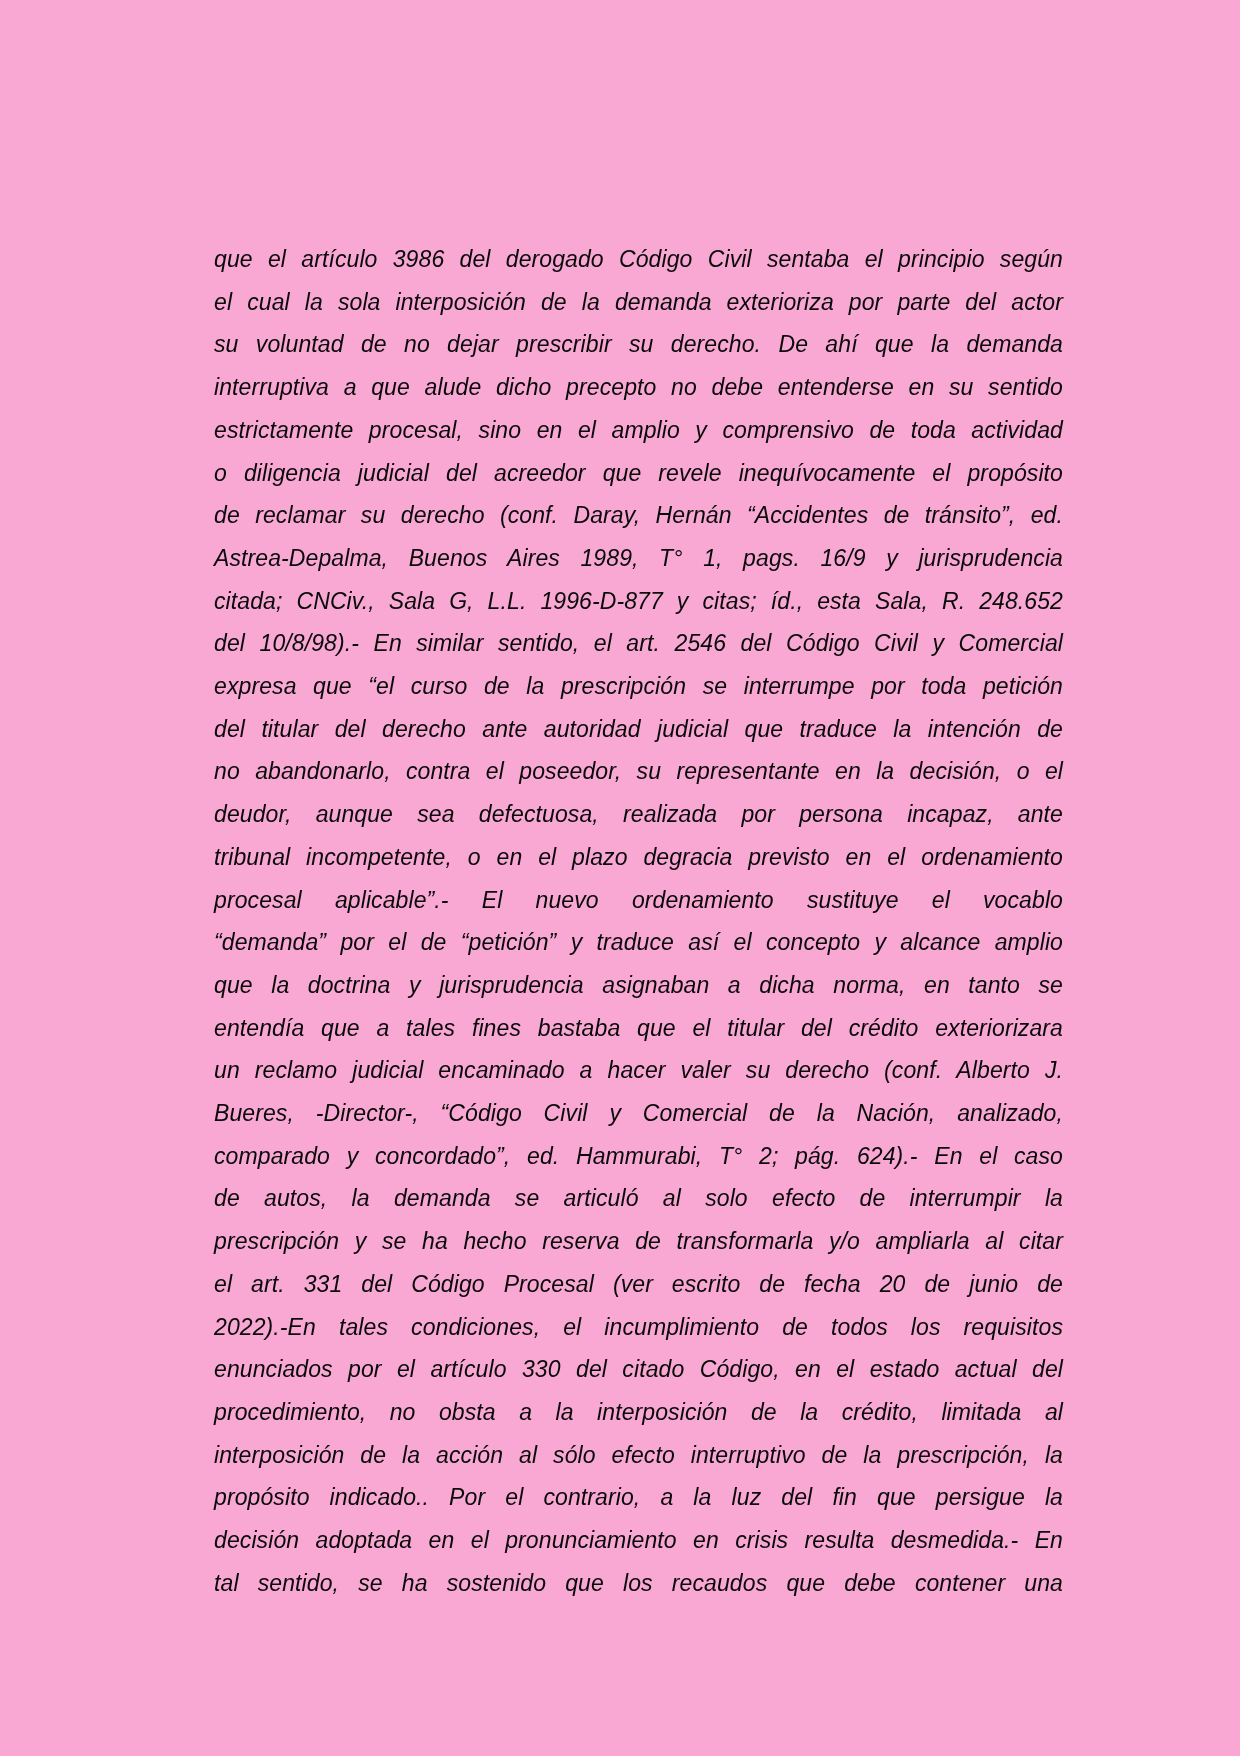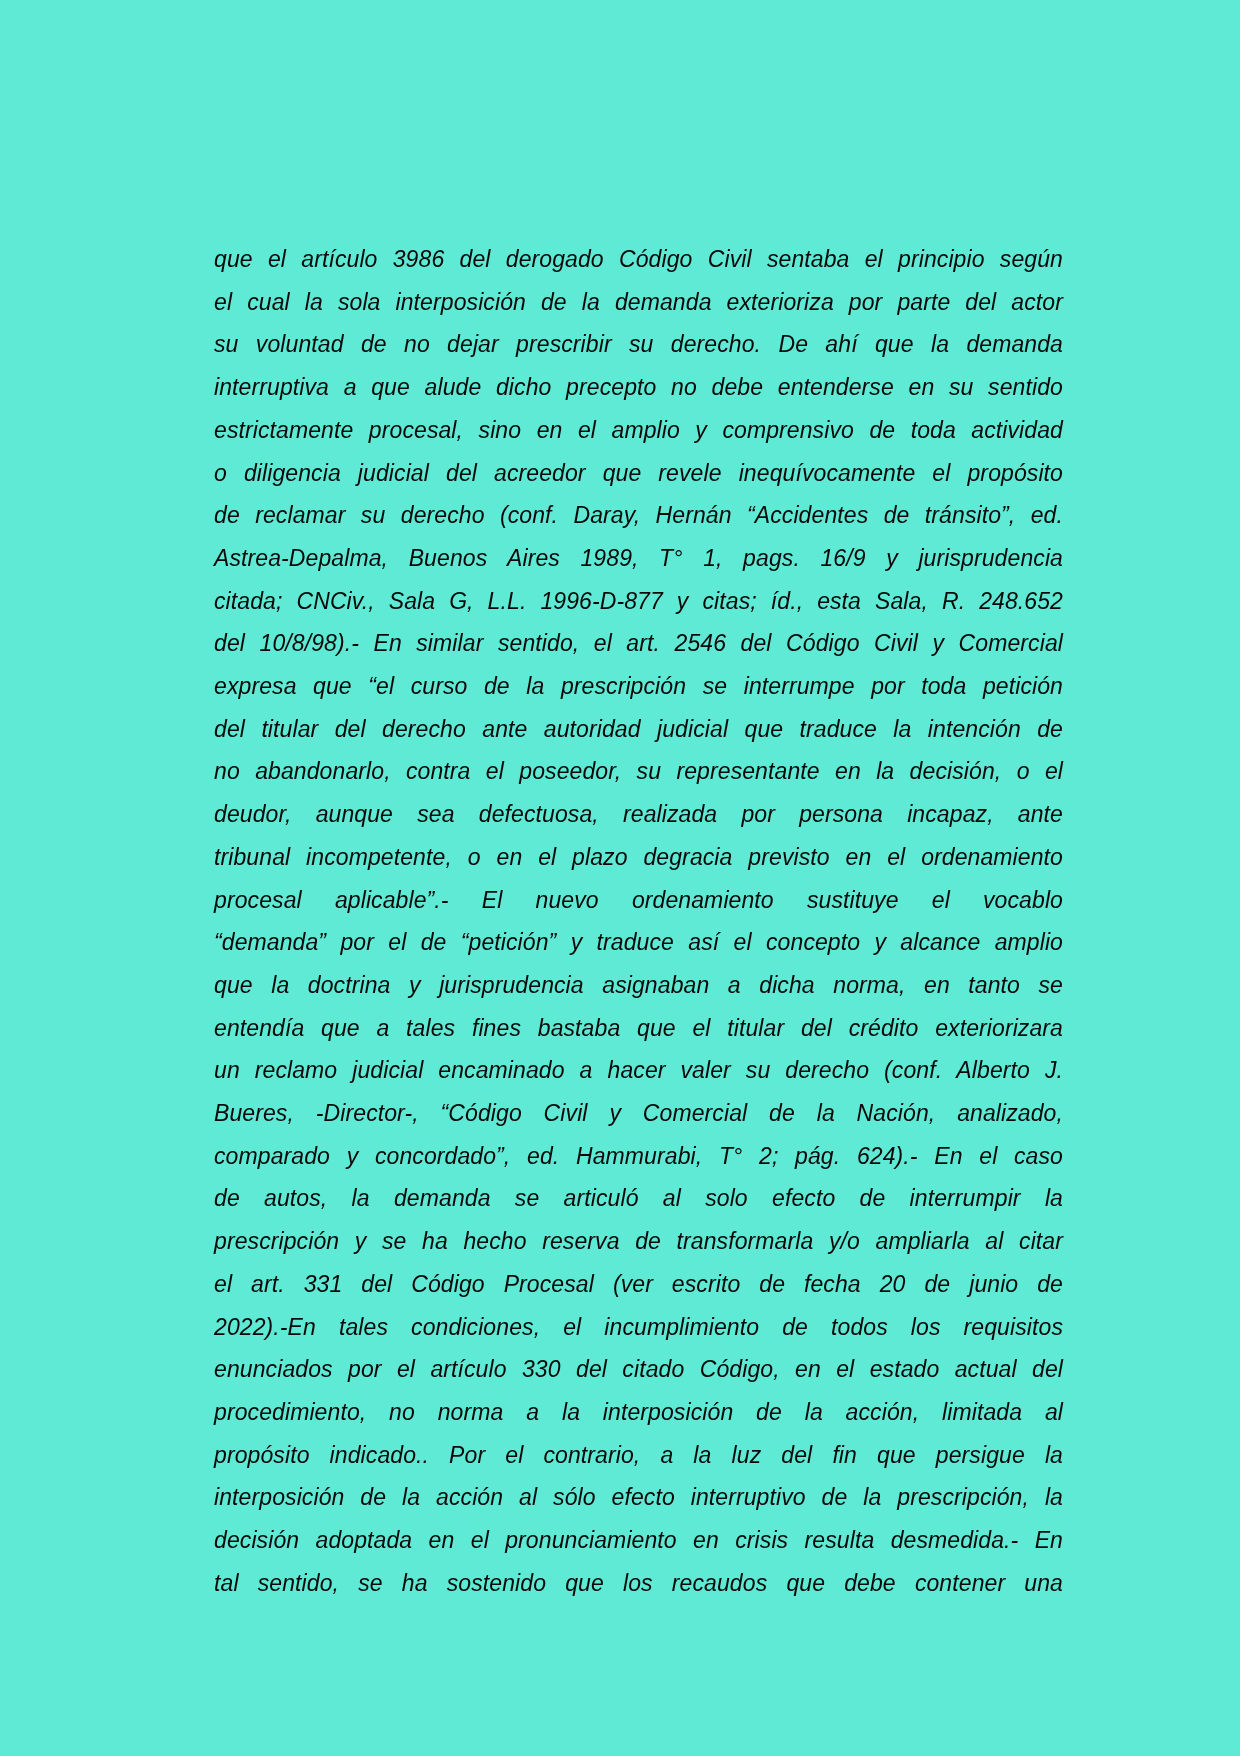--- a/index.html
+++ b/index.html
@@ -13,21 +13,21 @@
     font-family: "Liberation Sans", sans-serif;
     position: relative;
     overflow: hidden;
   }
   .page {
     position: absolute;
     left: 0;
     top: 0;
     width: 1240px;
     height: 1756px;
-    background: #5eead4;
+    background: #f9a8d4;
   }
   .text-block {
     position: absolute;
     left: 214px;
     top: 238px;
     width: 849px;
   }
   .line {
     font-style: italic;
     font-size: 23px;
@@ -64,19 +64,19 @@
       <div class="line">que la doctrina y jurisprudencia asignaban a dicha norma, en tanto se</div>
       <div class="line">entendía que a tales fines bastaba que el titular del crédito exteriorizara</div>
       <div class="line">un reclamo judicial encaminado a hacer valer su derecho (conf. Alberto J.</div>
       <div class="line">Bueres, -Director-, “Código Civil y Comercial de la Nación, analizado,</div>
       <div class="line">comparado y concordado”, ed. Hammurabi, T° 2; pág. 624).- En el caso</div>
       <div class="line">de autos, la demanda se articuló al solo efecto de interrumpir la</div>
       <div class="line">prescripción y se ha hecho reserva de transformarla y/o ampliarla al citar</div>
       <div class="line">el art. 331 del Código Procesal (ver escrito de fecha 20 de junio de</div>
       <div class="line">2022).-En tales condiciones, el incumplimiento de todos los requisitos</div>
       <div class="line">enunciados por el artículo 330 del citado Código, en el estado actual del</div>
-      <div class="line">procedimiento, no norma a la interposición de la acción, limitada al</div>
+      <div class="line">procedimiento, no obsta a la interposición de la crédito, limitada al</div>
+      <div class="line">interposición de la acción al sólo efecto interruptivo de la prescripción, la</div>
       <div class="line">propósito indicado.. Por el contrario, a la luz del fin que persigue la</div>
-      <div class="line">interposición de la acción al sólo efecto interruptivo de la prescripción, la</div>
       <div class="line">decisión adoptada en el pronunciamiento en crisis resulta desmedida.- En</div>
       <div class="line">tal sentido, se ha sostenido que los recaudos que debe contener una</div>
     </div>
 </div>
 
 </body></html>

